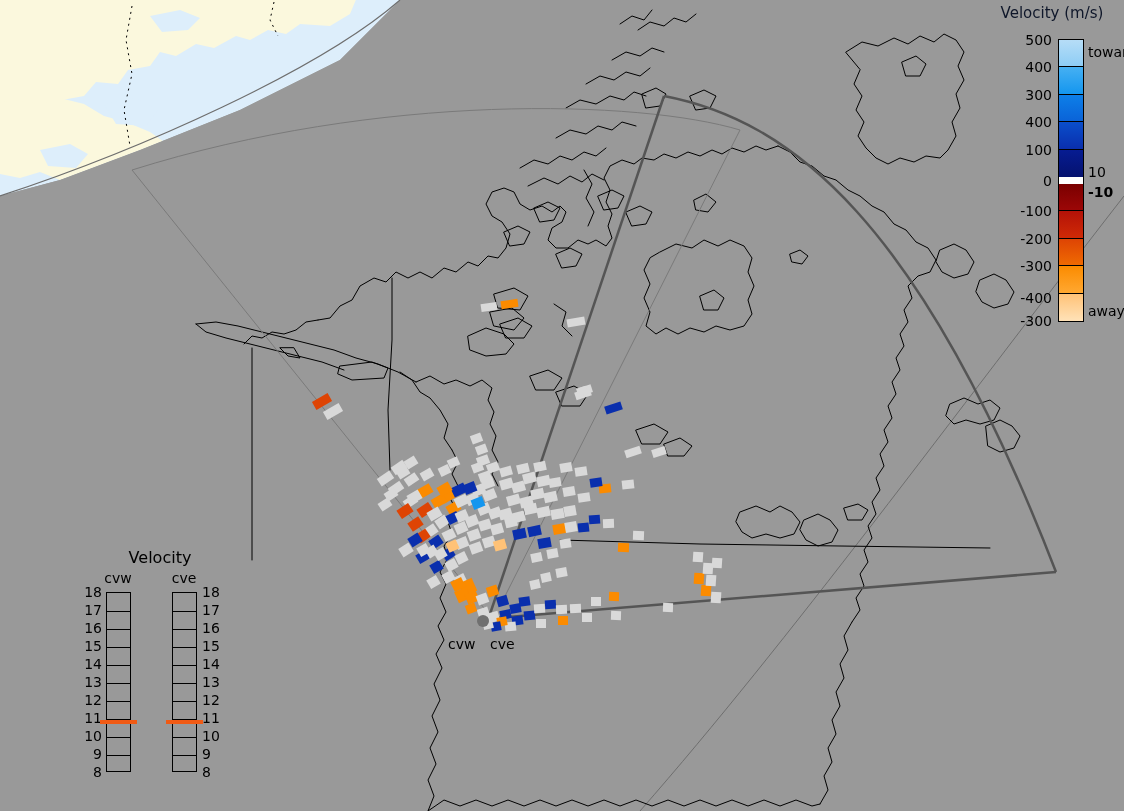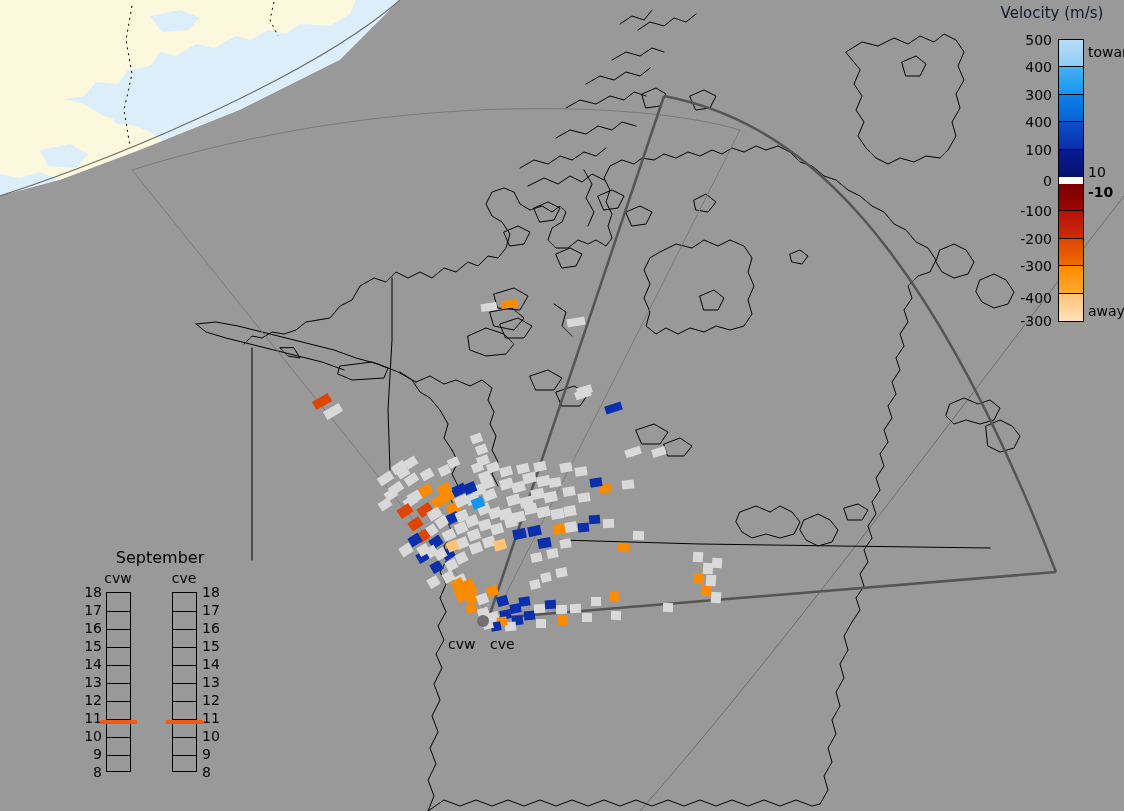--- a/index.html
+++ b/index.html
@@ -492,21 +492,21 @@
         <div class="vtick" style="top: 298px;">-400</div>
         <div class="vtick" style="top: 321px;">-300</div>
       </div>
     <div class="vside" style="top:172px;">10</div>
     <div class="vside" style="top:192px;font-weight:bold;">-10</div>
     <div class="vside" style="top:52px;">toward</div>
     <div class="vside" style="top:311px;">away</div>
   </div>
 
   <div id="frequency-legend">
-    <div id="frequency-title">September</div>
+    <div id="frequency-title">Velocity</div>
 
     <div class="freq-col-label" style="left:18px;">cvw</div>
     <div class="freq-col-label" style="left:84px;">cve</div>
 
     <div class="freq-bar" id="freq-bar-cvw" style="left:26px;">
         <div class="freq-seg" style="top: 18px; height: 18px;"></div>
         <div class="freq-seg" style="top: 36px; height: 18px;"></div>
         <div class="freq-seg" style="top: 54px; height: 18px;"></div>
         <div class="freq-seg" style="top: 72px; height: 18px;"></div>
         <div class="freq-seg" style="top: 90px; height: 18px;"></div>

